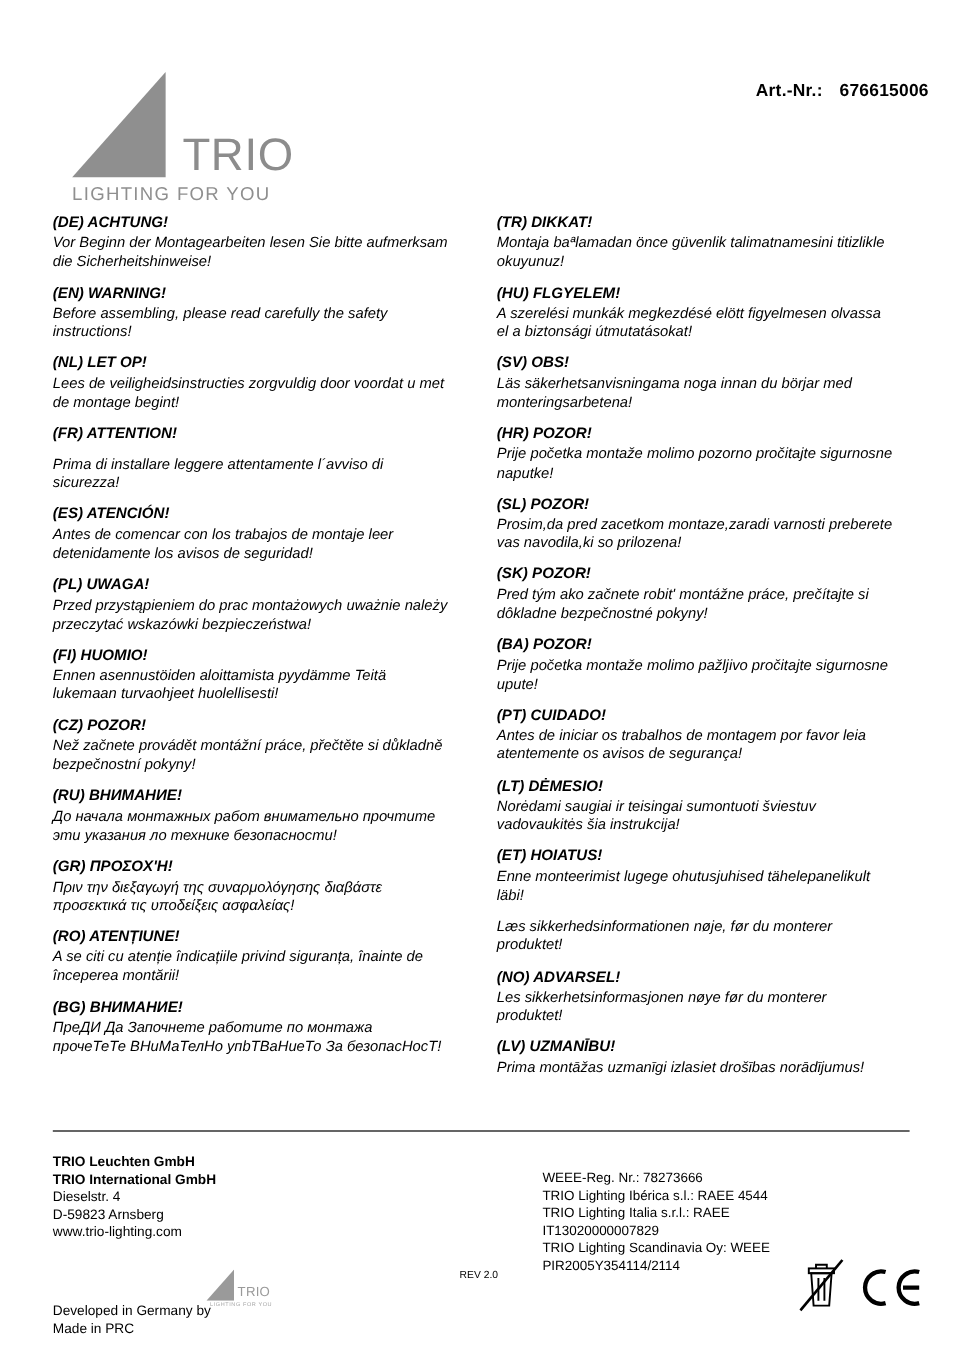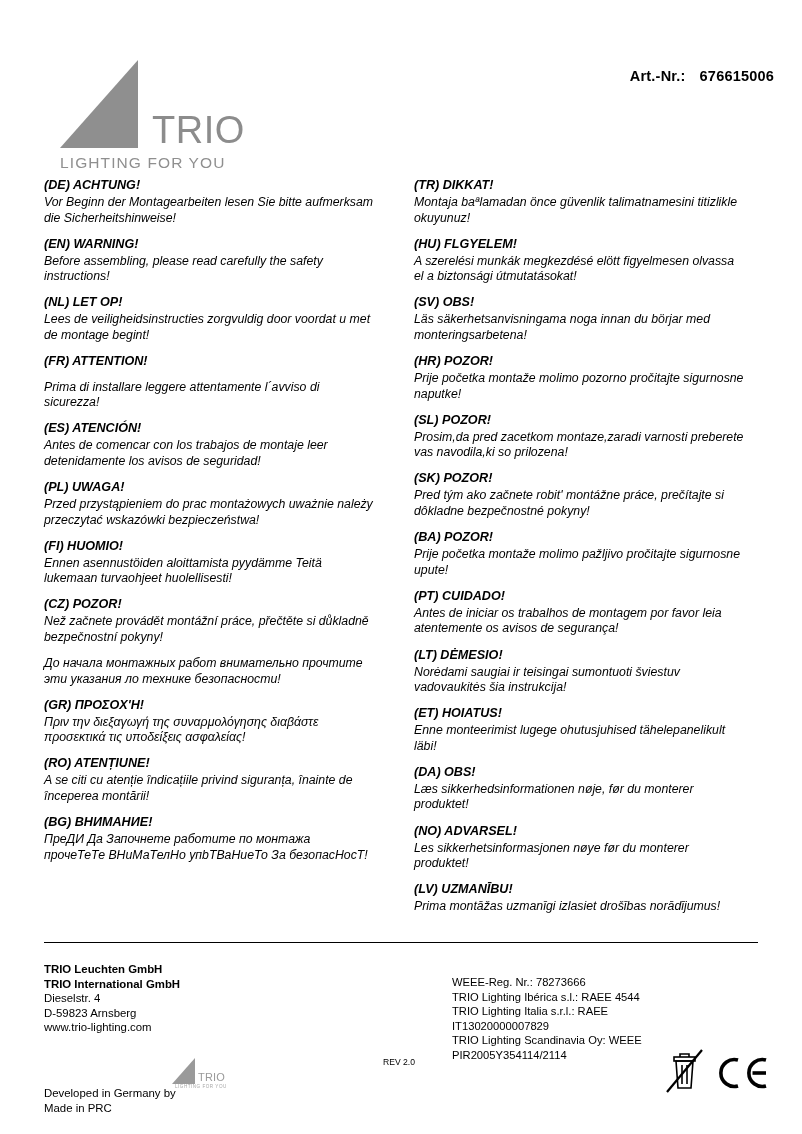--- a/index.html
+++ b/index.html
@@ -256,20 +256,21 @@
       </div>
       <div class="warn">
         <div class="warn-title">(FI) HUOMIO!</div>
         <div class="warn-body">Ennen asennustöiden aloittamista pyydämme Teitä lukemaan turvaohjeet huolellisesti!</div>
       </div>
       <div class="warn">
         <div class="warn-title">(CZ) POZOR!</div>
         <div class="warn-body">Než začnete provádět montážní práce, přečtěte si důkladně bezpečnostní pokyny!</div>
       </div>
       <div class="warn">
+        <div class="warn-title">(RU) ВНИМАНИЕ!</div>
         <div class="warn-body">До начала монтажных работ внимательно прочтите эти указания ло технике безопасности!</div>
       </div>
       <div class="warn">
         <div class="warn-title">(GR) ΠΡΟΣΟΧ'Η!</div>
         <div class="warn-body">Πριν την διεξαγωγή της συναρμολόγησης διαβάστε προσεκτικά τις υποδείξεις ασφαλείας!</div>
       </div>
       <div class="warn">
         <div class="warn-title">(RO) ATENȚIUNE!</div>
         <div class="warn-body">A se citi cu atenție îndicațiile privind siguranța, înainte de începerea montării!</div>
       </div>
@@ -314,21 +315,20 @@
       </div>
       <div class="warn">
         <div class="warn-title">(LT) DĖMESIO!</div>
         <div class="warn-body">Norėdami saugiai ir teisingai sumontuoti šviestuv vadovaukitės šia instrukcija!</div>
       </div>
       <div class="warn">
         <div class="warn-title">(ET) HOIATUS!</div>
         <div class="warn-body">Enne monteerimist lugege ohutusjuhised tähelepanelikult läbi!</div>
       </div>
       <div class="warn">
-        <div class="warn-title">(DA) OBS!</div>
         <div class="warn-body">Læs sikkerhedsinformationen nøje, før du monterer produktet!</div>
       </div>
       <div class="warn">
         <div class="warn-title">(NO) ADVARSEL!</div>
         <div class="warn-body">Les sikkerhetsinformasjonen nøye før du monterer produktet!</div>
       </div>
       <div class="warn">
         <div class="warn-title">(LV) UZMANĪBU!</div>
         <div class="warn-body">Prima montāžas uzmanīgi izlasiet drošības norādījumus!</div>
       </div>

